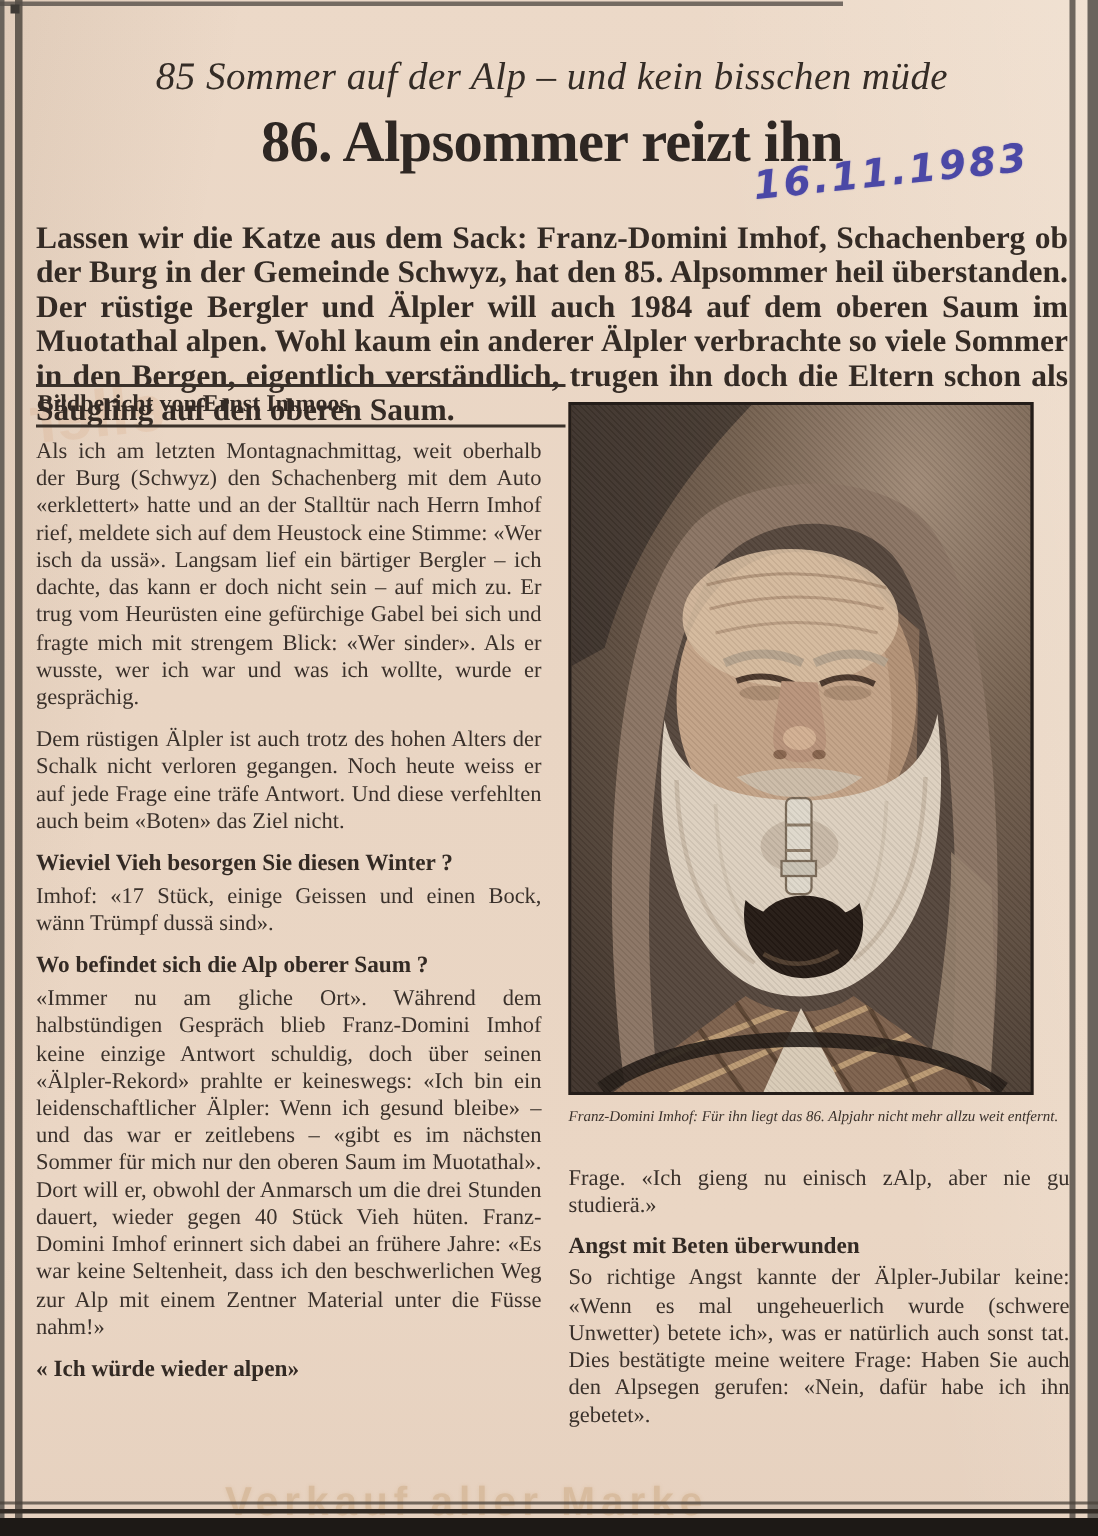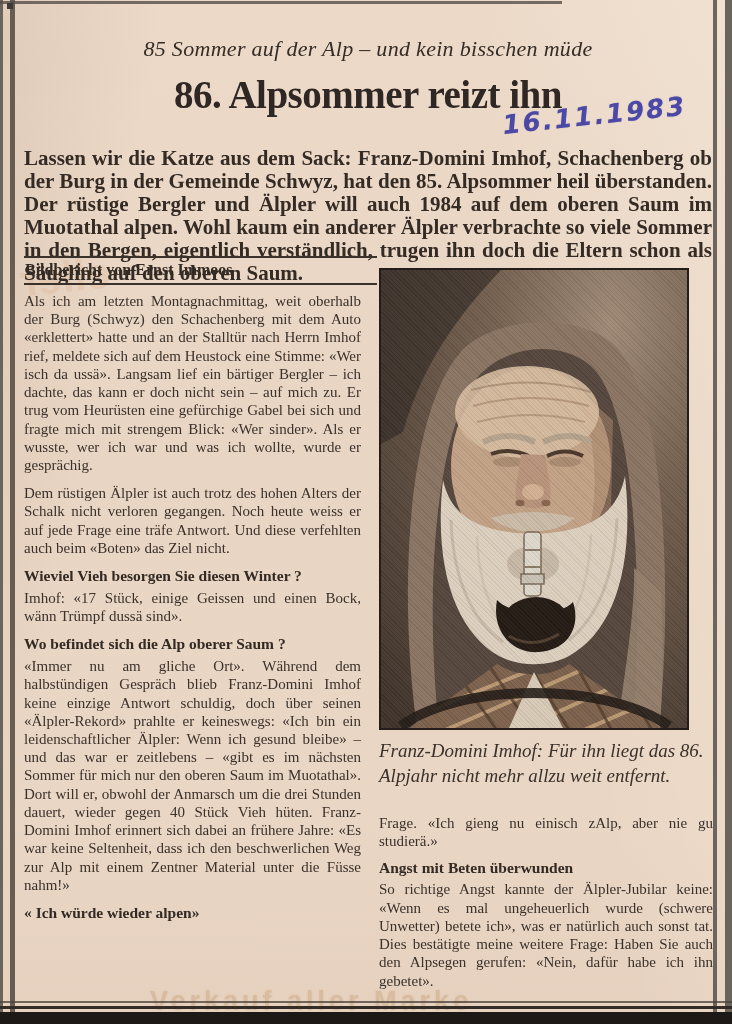--- a/index.html
+++ b/index.html
@@ -19,21 +19,21 @@
   .edge-corner-mark{left:7px;top:3px;width:6px;height:6px;background:#3f3a35;}
   .edge-right-line{left:713px;top:0;width:4px;height:1024px;background:#57504a;opacity:.85;}
   .edge-right-strip{left:725px;top:0;width:7px;height:1024px;background:#6a645d;}
   .rule-bottom-1{left:0;top:1006px;width:732px;height:3px;background:#332c26;}
   .rule-bottom-2{left:0;top:1001px;width:732px;height:2px;background:#4a413a;opacity:.75;}
   .band-bottom{left:0;top:1012px;width:732px;height:12px;background:#1d1916;}
 
   
   .kicker{
     position:absolute;left:24px;top:36px;width:688px;text-align:center;
-    font-style:italic;font-size:22px;letter-spacing:.3px;color:#342c26;
+    font-style:italic;font-size:26px;letter-spacing:.3px;color:#342c26;
   }
   .headline{
     position:absolute;left:24px;top:72px;width:688px;text-align:center;
     font-weight:bold;font-size:39px;letter-spacing:-.5px;color:#2e2723;
   }
   .date-note{
     position:absolute;left:502px;top:100px;width:190px;
     font-family:"DejaVu Sans", sans-serif;font-style:italic;font-weight:600;
     font-size:26px;letter-spacing:2px;color:#4b48a6;
     transform:rotate(-6deg);text-shadow:0 0 1px rgba(75,72,166,.45);
@@ -62,21 +62,21 @@
   }
   .photo-frame{
     width:306px;height:458px;border:2px solid #241d19;background:#55463c;
     position:relative;overflow:hidden;
   }
   .photo-grain{
     position:absolute;inset:0;pointer-events:none;
     background:repeating-linear-gradient(45deg, rgba(0,0,0,.06) 0 1px, rgba(255,255,255,.03) 1px 3px);
   }
   .caption{
-    margin:8px 0 16px 0;font-style:italic;font-size:19px;line-height:1.32;text-align:left;
+    margin:8px 0 16px 0;font-style:italic;font-size:10px;line-height:1.32;text-align:left;
   }
   .continuation{margin:26px 0 0 0;}
   .col-right p.body{margin:0 0 10px 0;}
 
   
   .ghost{position:absolute;font-weight:bold;pointer-events:none;}
   .ghost-top{
     left:20px;top:252px;font-size:44px;color:#c8763c;opacity:.10;
     transform:scaleX(-1) rotate(6deg);font-family:"Liberation Sans",sans-serif;
   }

